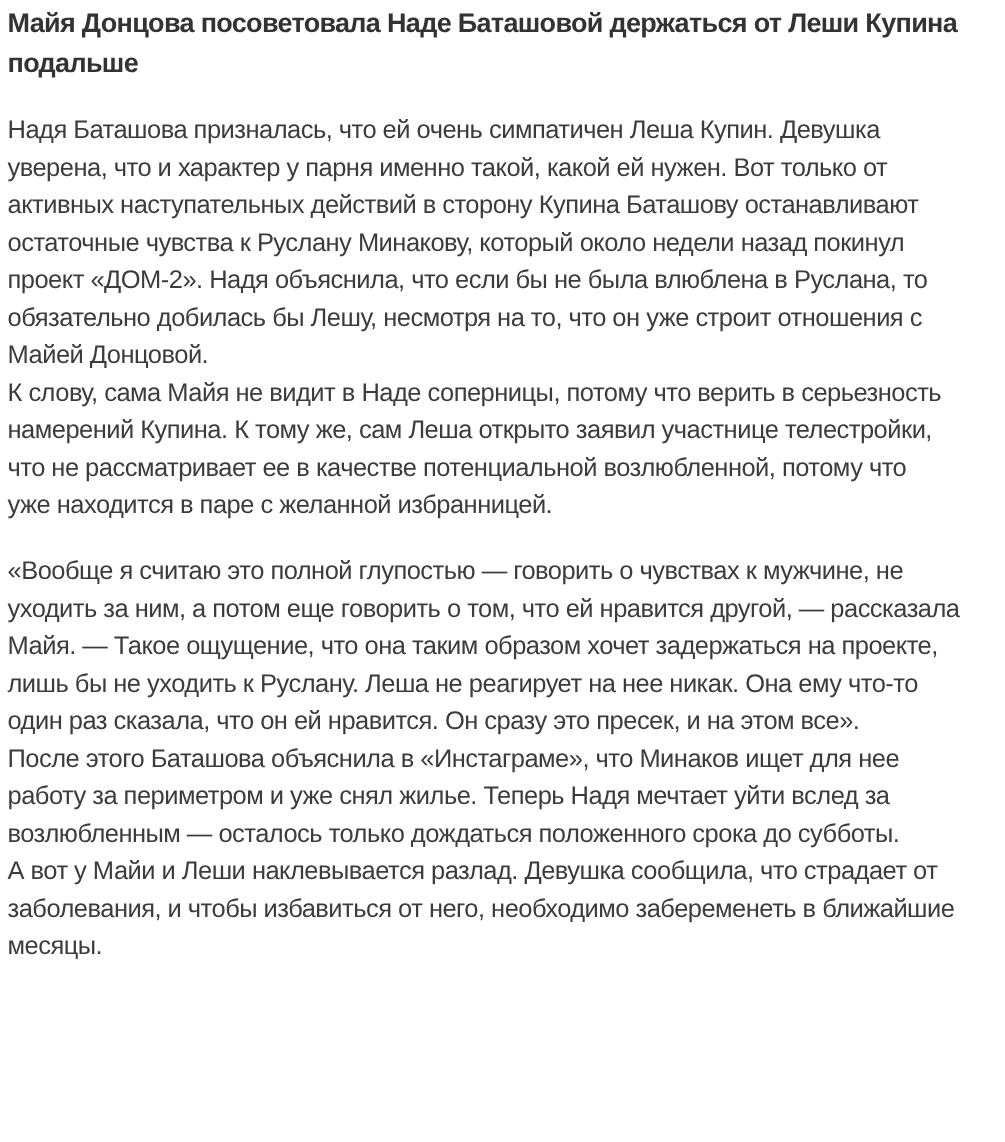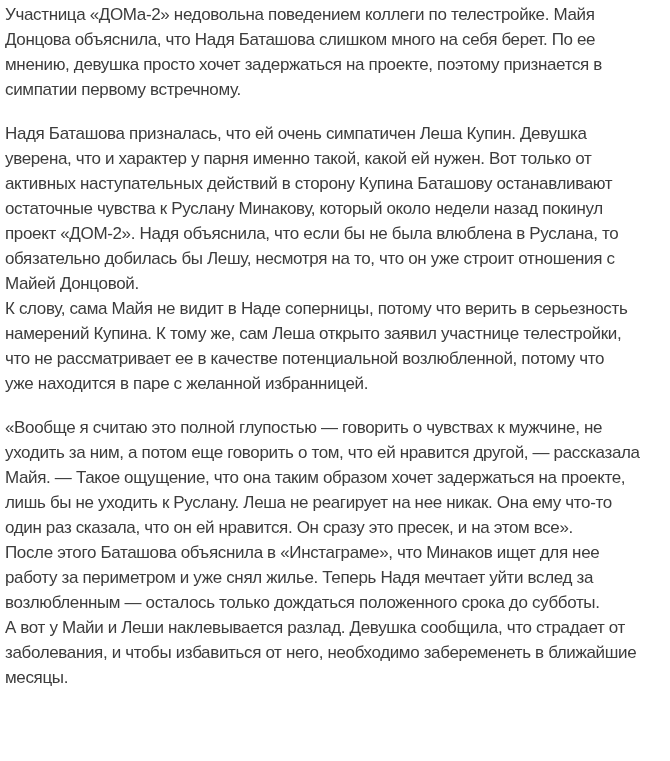--- a/index.html
+++ b/index.html
@@ -29,24 +29,21 @@
     line-height: 25px;
     letter-spacing: -0.35px;
     color: #3c3c3c;
     white-space: pre-line;
   }
 </style>
 </head>
 <body>
 
 <article class="article">
-  <p class="article-paragraph">Участница «ДОМа-2» недовольна поведением коллеги по телестройке. Майя
-Донцова объяснила, что Надя Баташова слишком много на себя берет. По ее
-мнению, девушка просто хочет задержаться на проекте, поэтому признается в
-симпатии первому встречному.</p>
+  <h1 class="article-title">Майя Донцова посоветовала Наде Баташовой держаться от Леши Купина подальше</h1>
   <p class="article-paragraph">Надя Баташова призналась, что ей очень симпатичен Леша Купин. Девушка
 уверена, что и характер у парня именно такой, какой ей нужен. Вот только от
 активных наступательных действий в сторону Купина Баташову останавливают
 остаточные чувства к Руслану Минакову, который около недели назад покинул
 проект «ДОМ-2». Надя объяснила, что если бы не была влюблена в Руслана, то
 обязательно добилась бы Лешу, несмотря на то, что он уже строит отношения с
 Майей Донцовой.
 К слову, сама Майя не видит в Наде соперницы, потому что верить в серьезность
 намерений Купина. К тому же, сам Леша открыто заявил участнице телестройки,
 что не рассматривает ее в качестве потенциальной возлюбленной, потому что

